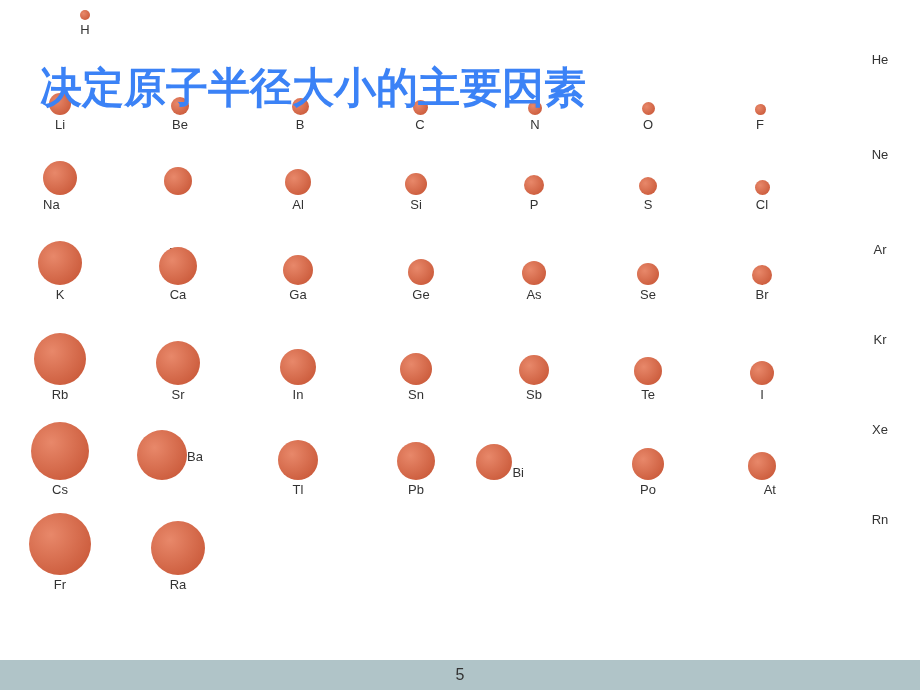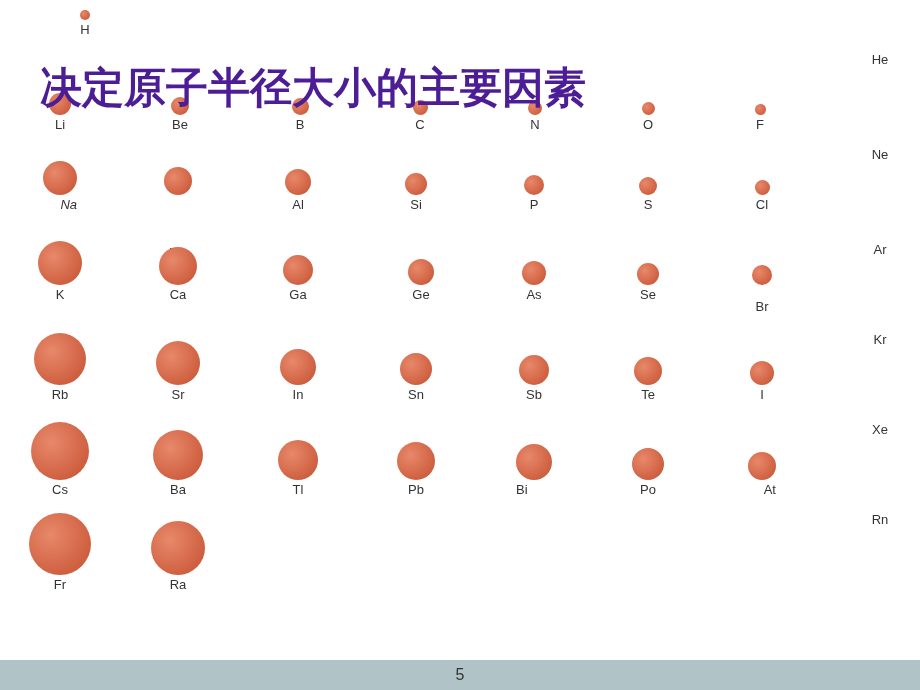--- a/index.html
+++ b/index.html
@@ -27,21 +27,21 @@
       justify-content: center;
       font-size: 16px;
       color: #333;
     }
     .title {
       position: absolute;
       top: 60px;
       left: 40px;
       font-size: 42px;
       font-weight: bold;
-      color: #4c1d95;
+      color: #3b82f6;
       z-index: 10;
       white-space: nowrap;
     }
     .subtitle1 {
       position: absolute;
       top: 170px;
       left: 120px;
       font-size: 48px;
       font-weight: bold;
       color: #cc00cc;
@@ -112,21 +112,21 @@
         <div class="atom-circle" style="width: 13px; height: 13px;"></div>
         <div class="elem-label">O</div>
       </div>
       <div class="element" style="position: absolute; left: 754.5px; top: 104px; width: 11px; display: flex; flex-direction: column; align-items: center;">
         <div class="atom-circle" style="width: 11px; height: 11px;"></div>
         <div class="elem-label">F</div>
       </div>
       <div class="element" style="position: absolute; left: 880px; top: 145px; width: 0px; display: flex; flex-direction: column; align-items: center;">
         <div class="elem-label">Ne</div>
       </div>
-      <div class="element" style="position: absolute; left: 43px; top: 161px; width: 34px; display: flex; align-items: flex-end; font-style: italic;">
+      <div class="element" style="position: absolute; left: 43px; top: 161px; width: 34px; display: flex; align-items: flex-start;">
         <div class="atom-circle" style="width: 34px; height: 34px;"></div>
         <div class="elem-label">Na</div>
       </div>
       <div class="element" style="position: absolute; left: 164px; top: 167px; width: 28px; display: flex; flex-direction: column; align-items: center; gap: 48px;">
         <div class="atom-circle" style="width: 28px; height: 28px;"></div>
         <div class="elem-label">Mg</div>
       </div>
       <div class="element" style="position: absolute; left: 285px; top: 169px; width: 26px; display: flex; flex-direction: column; align-items: center;">
         <div class="atom-circle" style="width: 26px; height: 26px;"></div>
         <div class="elem-label">Al</div>
@@ -167,21 +167,21 @@
         <div class="elem-label">Ge</div>
       </div>
       <div class="element" style="position: absolute; left: 522px; top: 261px; width: 24px; display: flex; flex-direction: column; align-items: center;">
         <div class="atom-circle" style="width: 24px; height: 24px;"></div>
         <div class="elem-label">As</div>
       </div>
       <div class="element" style="position: absolute; left: 637px; top: 263px; width: 22px; display: flex; flex-direction: column; align-items: center;">
         <div class="atom-circle" style="width: 22px; height: 22px;"></div>
         <div class="elem-label">Se</div>
       </div>
-      <div class="element" style="position: absolute; left: 752px; top: 265px; width: 20px; display: flex; flex-direction: column; align-items: center; gap: 12px;">
+      <div class="element" style="position: absolute; left: 752px; top: 265px; width: 20px; display: flex; flex-direction: column; align-items: center;">
         <div class="atom-circle" style="width: 20px; height: 20px;"></div>
         <div class="elem-label">Br</div>
       </div>
       <div class="element" style="position: absolute; left: 880px; top: 330px; width: 0px; display: flex; flex-direction: column; align-items: center;">
         <div class="elem-label">Kr</div>
       </div>
       <div class="element" style="position: absolute; left: 34px; top: 333px; width: 52px; display: flex; flex-direction: column; align-items: center;">
         <div class="atom-circle" style="width: 52px; height: 52px;"></div>
         <div class="elem-label">Rb</div>
       </div>
@@ -209,33 +209,33 @@
         <div class="atom-circle" style="width: 24px; height: 24px;"></div>
         <div class="elem-label">I</div>
       </div>
       <div class="element" style="position: absolute; left: 880px; top: 420px; width: 0px; display: flex; flex-direction: column; align-items: center;">
         <div class="elem-label">Xe</div>
       </div>
       <div class="element" style="position: absolute; left: 31px; top: 422px; width: 58px; display: flex; flex-direction: column; align-items: center;">
         <div class="atom-circle" style="width: 58px; height: 58px;"></div>
         <div class="elem-label">Cs</div>
       </div>
-      <div class="element" style="position: absolute; left: 153px; top: 430px; width: 50px; display: flex; flex-direction: column; align-items: center;">
+      <div class="element" style="position: absolute; left: 153px; top: 430px; width: 50px; display: flex; flex-direction: row; align-items: center;">
         <div class="atom-circle" style="width: 50px; height: 50px;"></div>
         <div class="elem-label">Ba</div>
       </div>
       <div class="element" style="position: absolute; left: 278px; top: 440px; width: 40px; display: flex; flex-direction: column; align-items: center;">
         <div class="atom-circle" style="width: 40px; height: 40px;"></div>
         <div class="elem-label">Tl</div>
       </div>
       <div class="element" style="position: absolute; left: 397px; top: 442px; width: 38px; display: flex; flex-direction: column; align-items: center;">
         <div class="atom-circle" style="width: 38px; height: 38px;"></div>
         <div class="elem-label">Pb</div>
       </div>
-      <div class="element" style="position: absolute; left: 516px; top: 444px; width: 36px; display: flex; flex-direction: column; align-items: flex-start;">
+      <div class="element" style="position: absolute; left: 488px; top: 444px; width: 36px; display: flex; flex-direction: row; align-items: flex-end;">
         <div class="atom-circle" style="width: 36px; height: 36px;"></div>
         <div class="elem-label">Bi</div>
       </div>
       <div class="element" style="position: absolute; left: 632px; top: 448px; width: 32px; display: flex; flex-direction: column; align-items: center;">
         <div class="atom-circle" style="width: 32px; height: 32px;"></div>
         <div class="elem-label">Po</div>
       </div>
       <div class="element" style="position: absolute; left: 748px; top: 452px; width: 28px; display: flex; flex-direction: column; align-items: flex-end;">
         <div class="atom-circle" style="width: 28px; height: 28px;"></div>
         <div class="elem-label">At</div>

